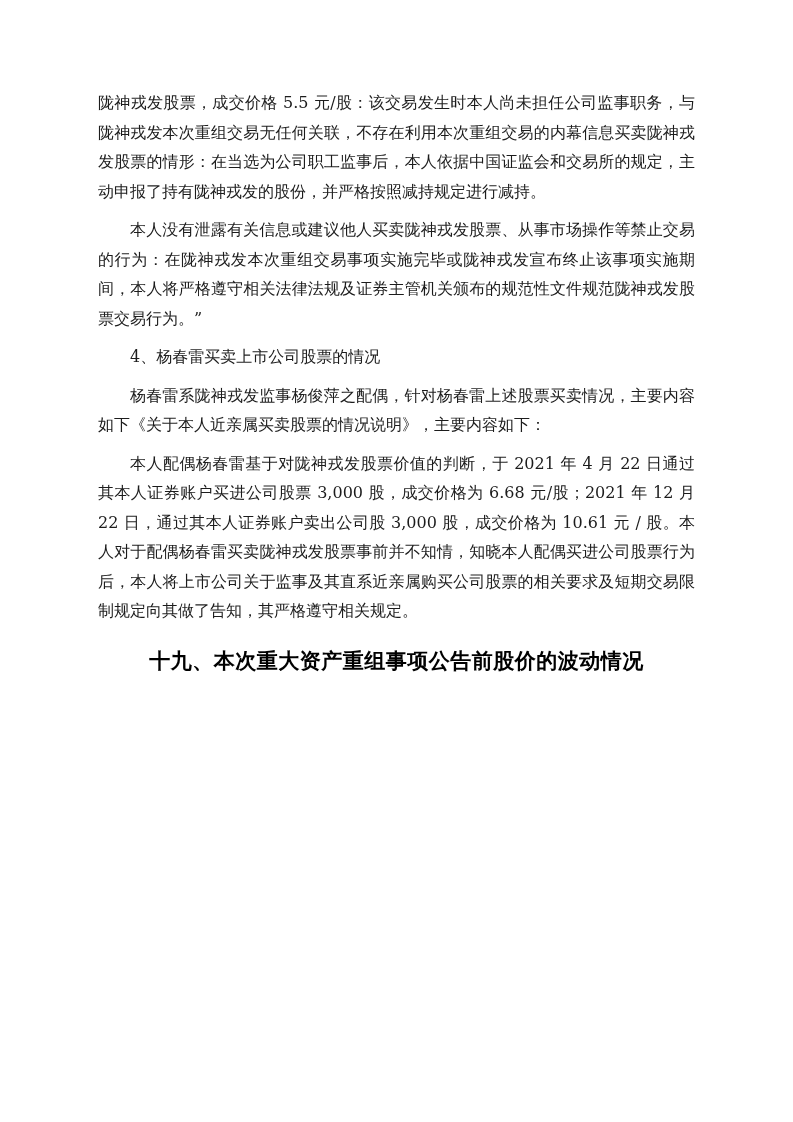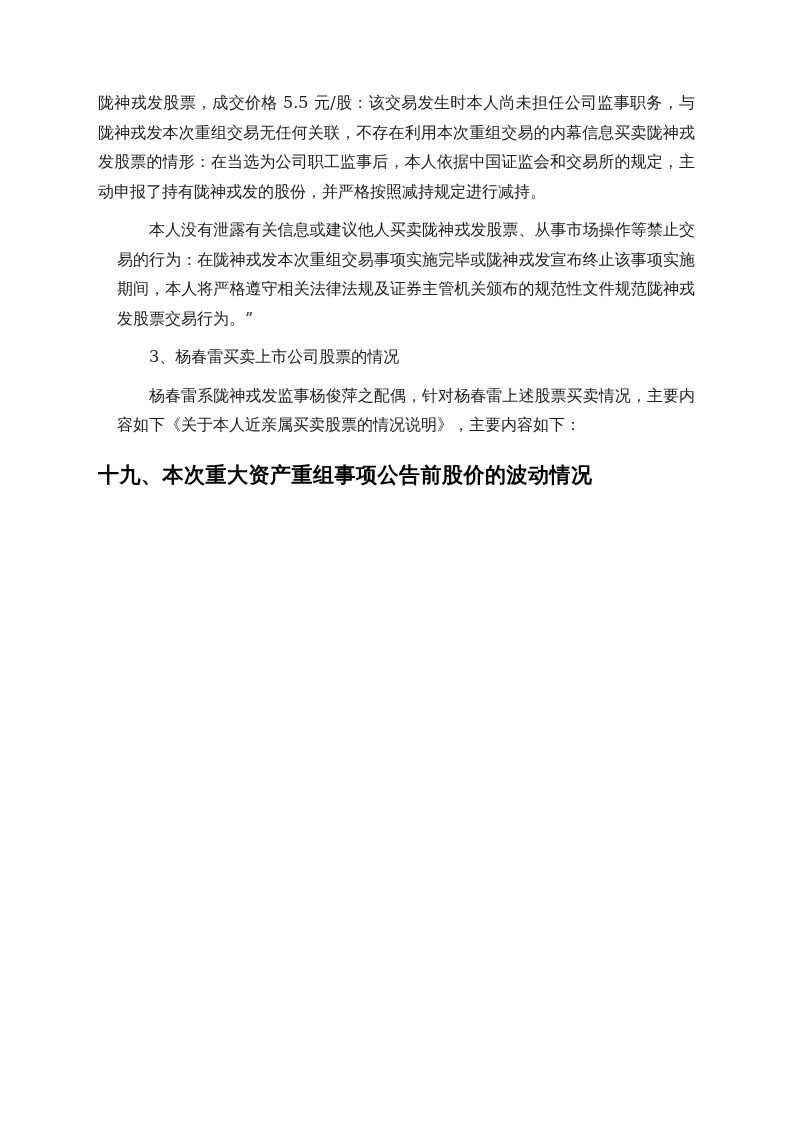--- a/index.html
+++ b/index.html
@@ -24,29 +24,28 @@
   }
   .para {
     font-size: 16px;
     line-height: 29.5px;
     text-align: justify;
     margin: 0 0 9px 0;
     word-break: break-all;
   }
   .para.indent {
     text-indent: 2em;
-    margin-left: 19px;
   }
   .section-heading {
     font-family: "Liberation Sans", "DejaVu Sans", sans-serif;
     font-weight: bold;
     font-size: 21px;
     line-height: 28px;
     color: #000000;
-    text-align: left;
+    text-align: center;
     margin: 21px 0 17px 0;
     letter-spacing: 0.5px;
   }
   .footer {
     position: absolute;
     left: 0;
     top: 1051px;
     width: 100%;
     text-align: center;
     font-size: 19px;
@@ -56,25 +55,26 @@
 </head>
 <body>
 
 <div class="page">
   <div class="content">
 
     <p class="para">陇神戎发股票，成交价格 5.5 元/股：该交易发生时本人尚未担任公司监事职务，与陇神戎发本次重组交易无任何关联，不存在利用本次重组交易的内幕信息买卖陇神戎发股票的情形：在当选为公司职工监事后，本人依据中国证监会和交易所的规定，主动申报了持有陇神戎发的股份，并严格按照减持规定进行减持。</p>
 
     <p class="para indent">本人没有泄露有关信息或建议他人买卖陇神戎发股票、从事市场操作等禁止交易的行为：在陇神戎发本次重组交易事项实施完毕或陇神戎发宣布终止该事项实施期间，本人将严格遵守相关法律法规及证券主管机关颁布的规范性文件规范陇神戎发股票交易行为。”</p>
 
-    <p class="para indent">3、杨春雷买卖上市公司股票的情况</p>
+    <p class="para indent">4、杨春雷买卖上市公司股票的情况</p>
 
     <p class="para indent">杨春雷系陇神戎发监事杨俊萍之配偶，针对杨春雷上述股票买卖情况，主要内容如下《关于本人近亲属买卖股票的情况说明》，主要内容如下：</p>
 
 
+    <p class="para indent">本人配偶杨春雷基于对陇神戎发股票价值的判断，于 2021 年 4 月 22 日通过其本人证券账户买进公司股票 3,000 股，成交价格为 6.68 元/股；2021 年 12 月 22 日，通过其本人证券账户卖出公司股 3,000 股，成交价格为 10.61 元 / 股。本人对于配偶杨春雷买卖陇神戎发股票事前并不知情，知晓本人配偶买进公司股票行为后，本人将上市公司关于监事及其直系近亲属购买公司股票的相关要求及短期交易限制规定向其做了告知，其严格遵守相关规定。</p>
 
 
     <h1 class="section-heading">十九、本次重大资产重组事项公告前股价的波动情况</h1>
 
 
   </div>
 
   <div class="footer">204</div>
 </div>
 

